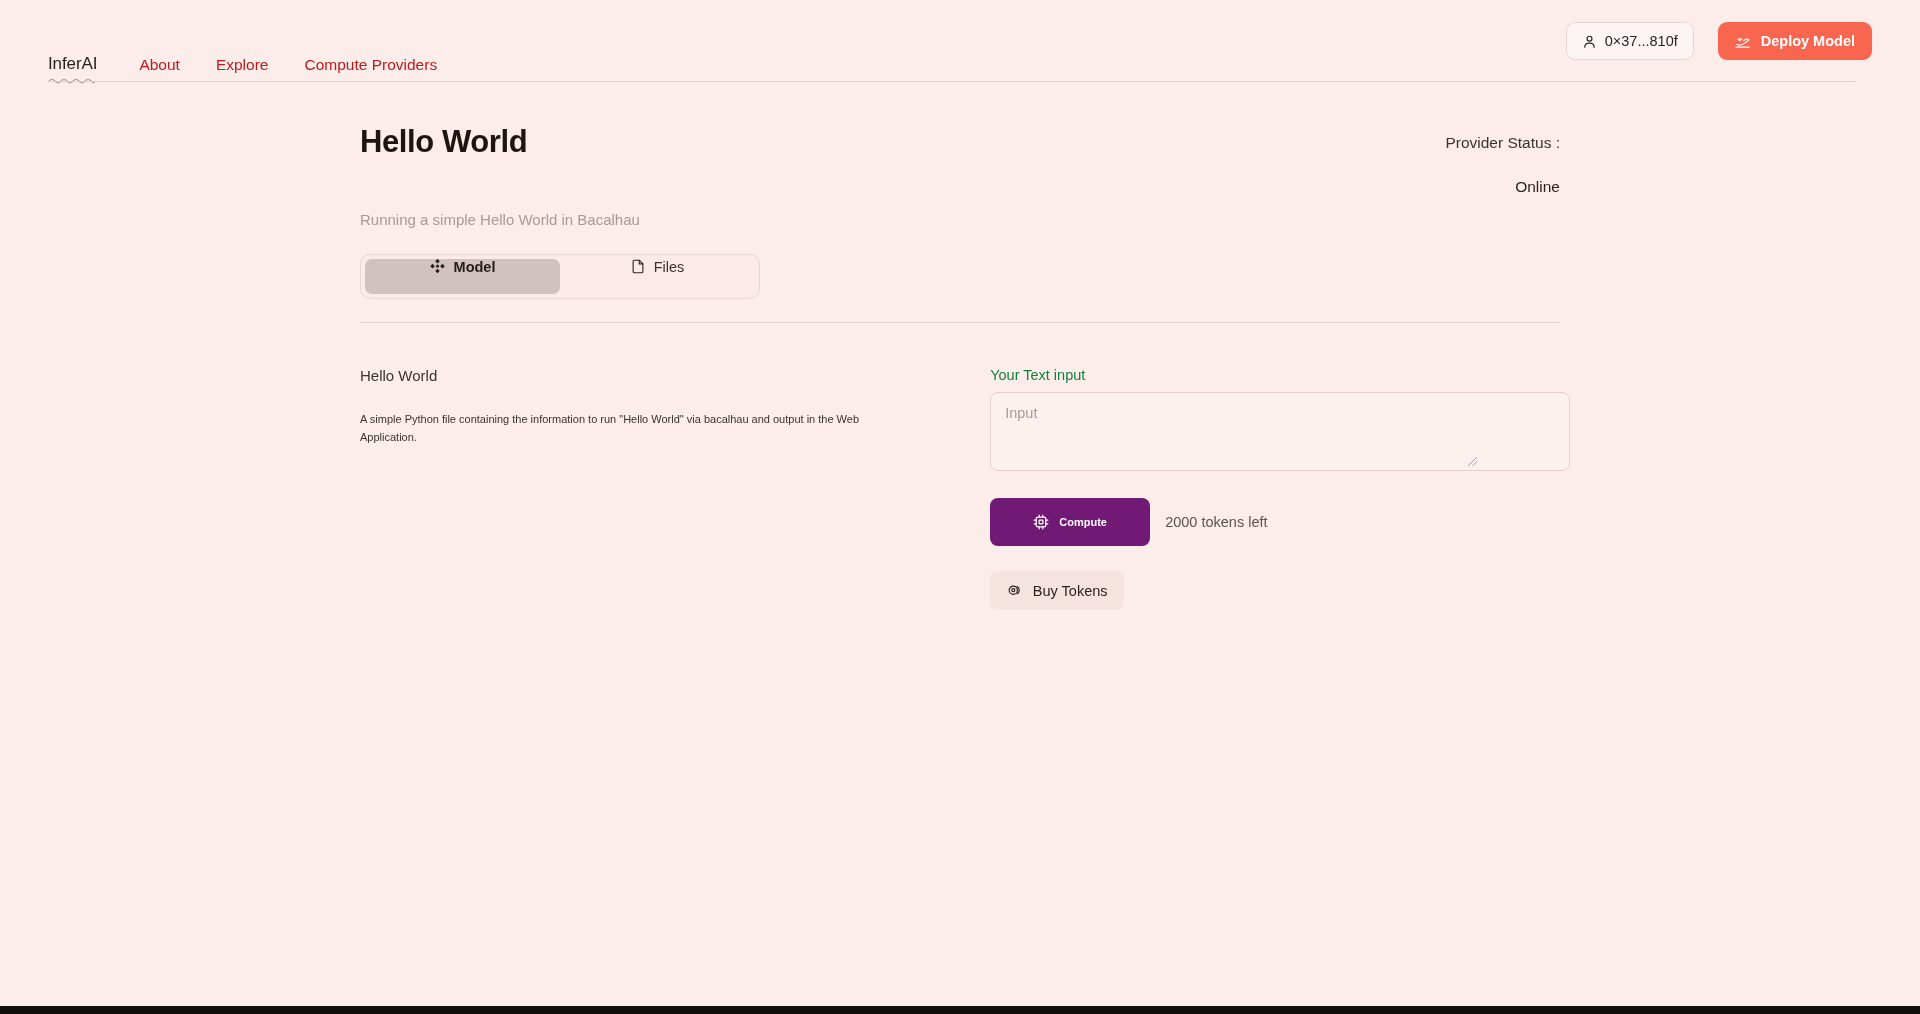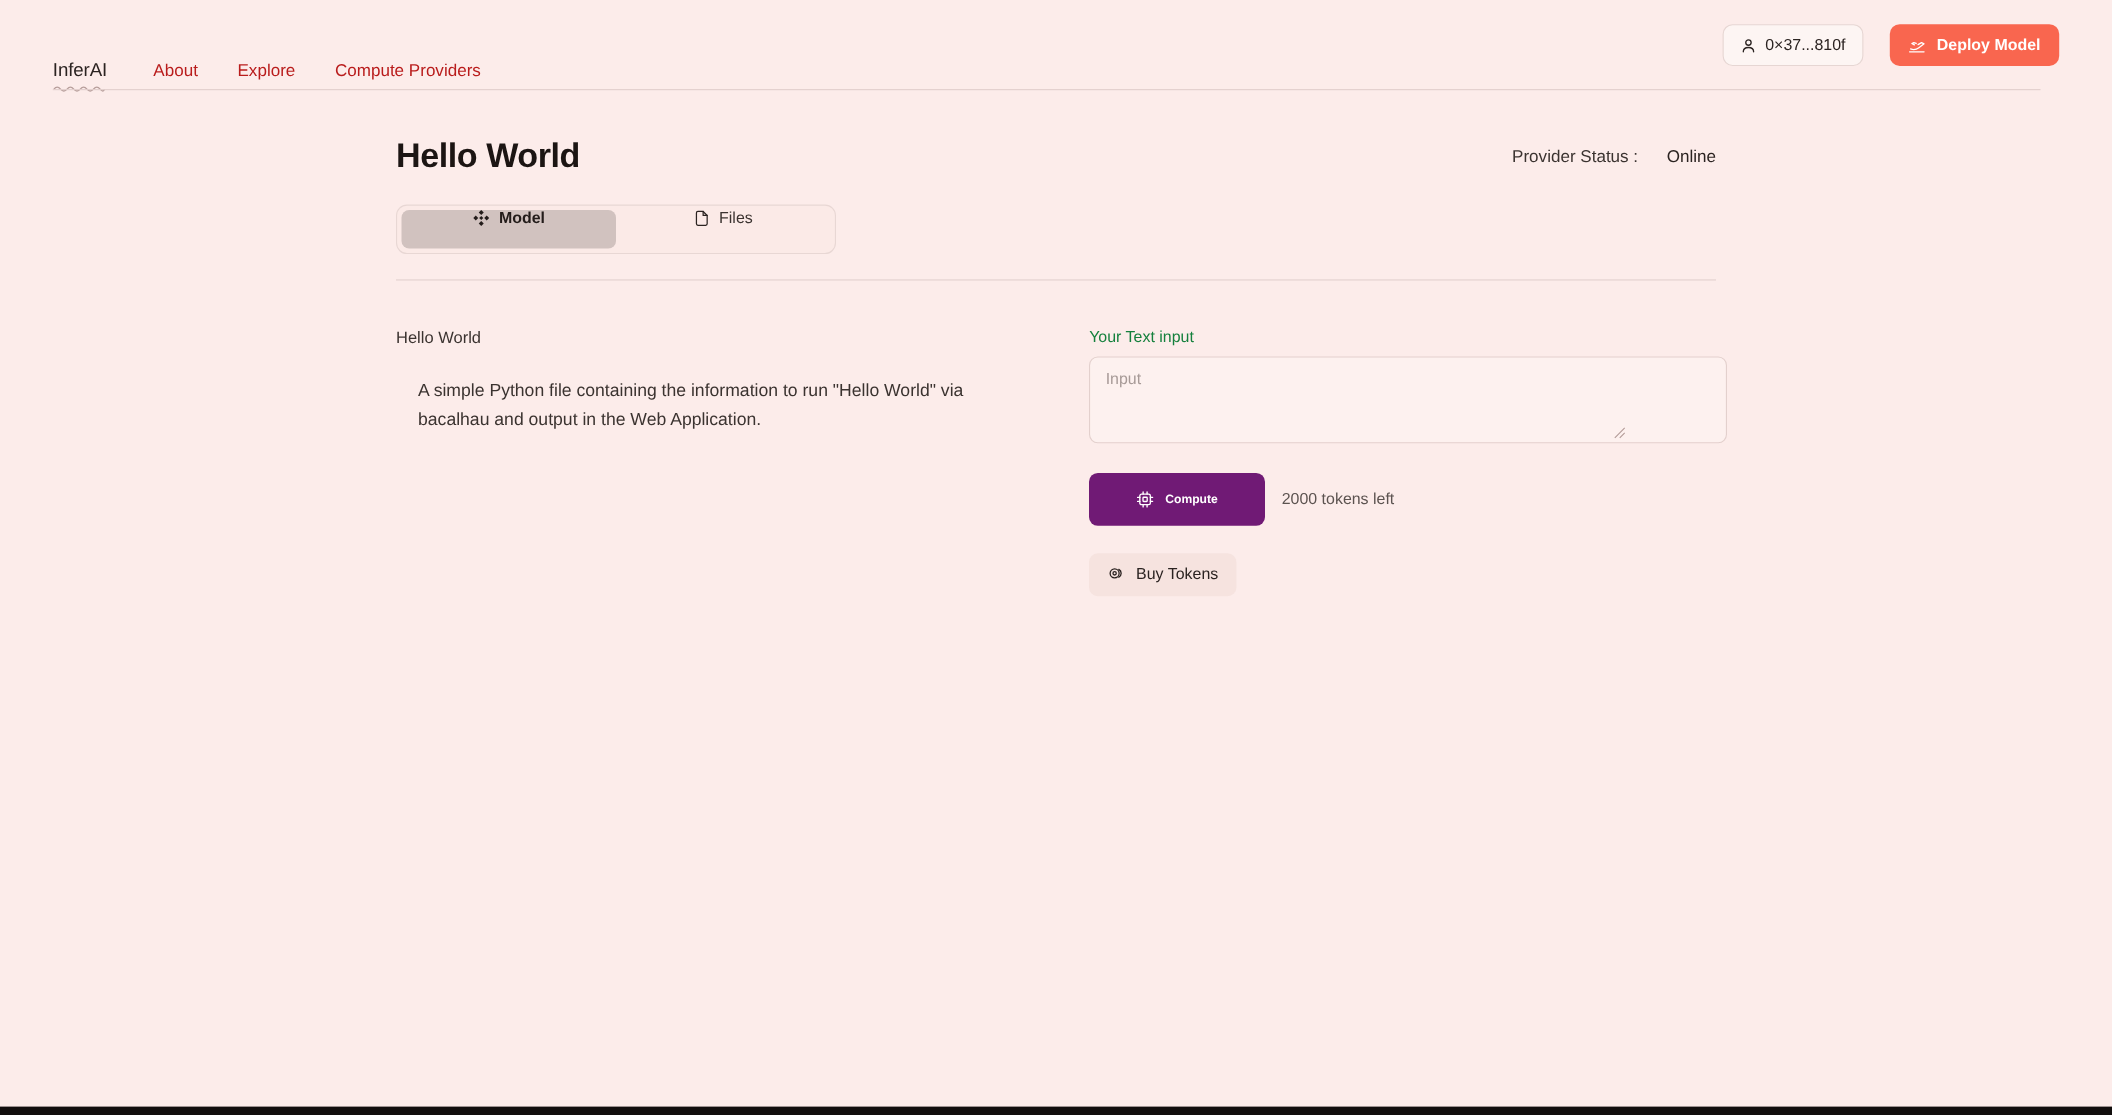--- a/index.html
+++ b/index.html
@@ -126,20 +126,21 @@
     letter-spacing: -0.4px;
     line-height: 1.15;
   }
   .status-block {
     margin-left: auto;
     display: flex;
     align-items: flex-end;
     gap: 26px;
     padding-top: 10px;
     font-size: 15.5px;
+    flex-direction: column;
   }
   .status-label { color: #3b3330; }
   .status-value { color: #2b2321; }
 
   .page-subtitle {
     margin-top: 15px;
     font-size: 15px;
     color: #a79a97;
   }
 
@@ -186,25 +187,24 @@
   }
   .col-left {
     width: 560px;
   }
   .desc-title {
     font-size: 15px;
     color: #3b3330;
   }
   .desc-body {
     margin-top: 27px;
-    font-size: 16px;
+    font-size: 11px;
     line-height: 1.62;
     color: #3b3330;
     max-width: 540px;
-    margin-left: 20px;
   }
 
   .col-right {
     width: 580px;
   }
   .field-label {
     font-size: 14.5px;
     color: #15803d;
     margin-bottom: 9px;
   }
@@ -342,20 +342,21 @@
   <div class="content-wrap">
 
     <div class="title-row">
       <h1 class="page-title">Hello World</h1>
       <div class="status-block">
         <span class="status-label">Provider Status :</span>
         <span class="status-value">Online</span>
       </div>
     </div>
 
+    <div class="page-subtitle">Running a simple Hello World in Bacalhau</div>
 
     
     <div class="tabs">
       <div class="tab active">
         <span>
           <svg width="15" height="15" viewBox="0 0 16 16" fill="#231c1a">
             <rect x="6.3" y="0.6" width="3.4" height="3.4" transform="rotate(45 8 2.3)"></rect>
             <rect x="1.0" y="5.9" width="3.4" height="3.4" transform="rotate(45 2.7 7.6)"></rect>
             <rect x="11.6" y="5.9" width="3.4" height="3.4" transform="rotate(45 13.3 7.6)"></rect>
             <rect x="6.3" y="11.2" width="3.4" height="3.4" transform="rotate(45 8 12.9)"></rect>

